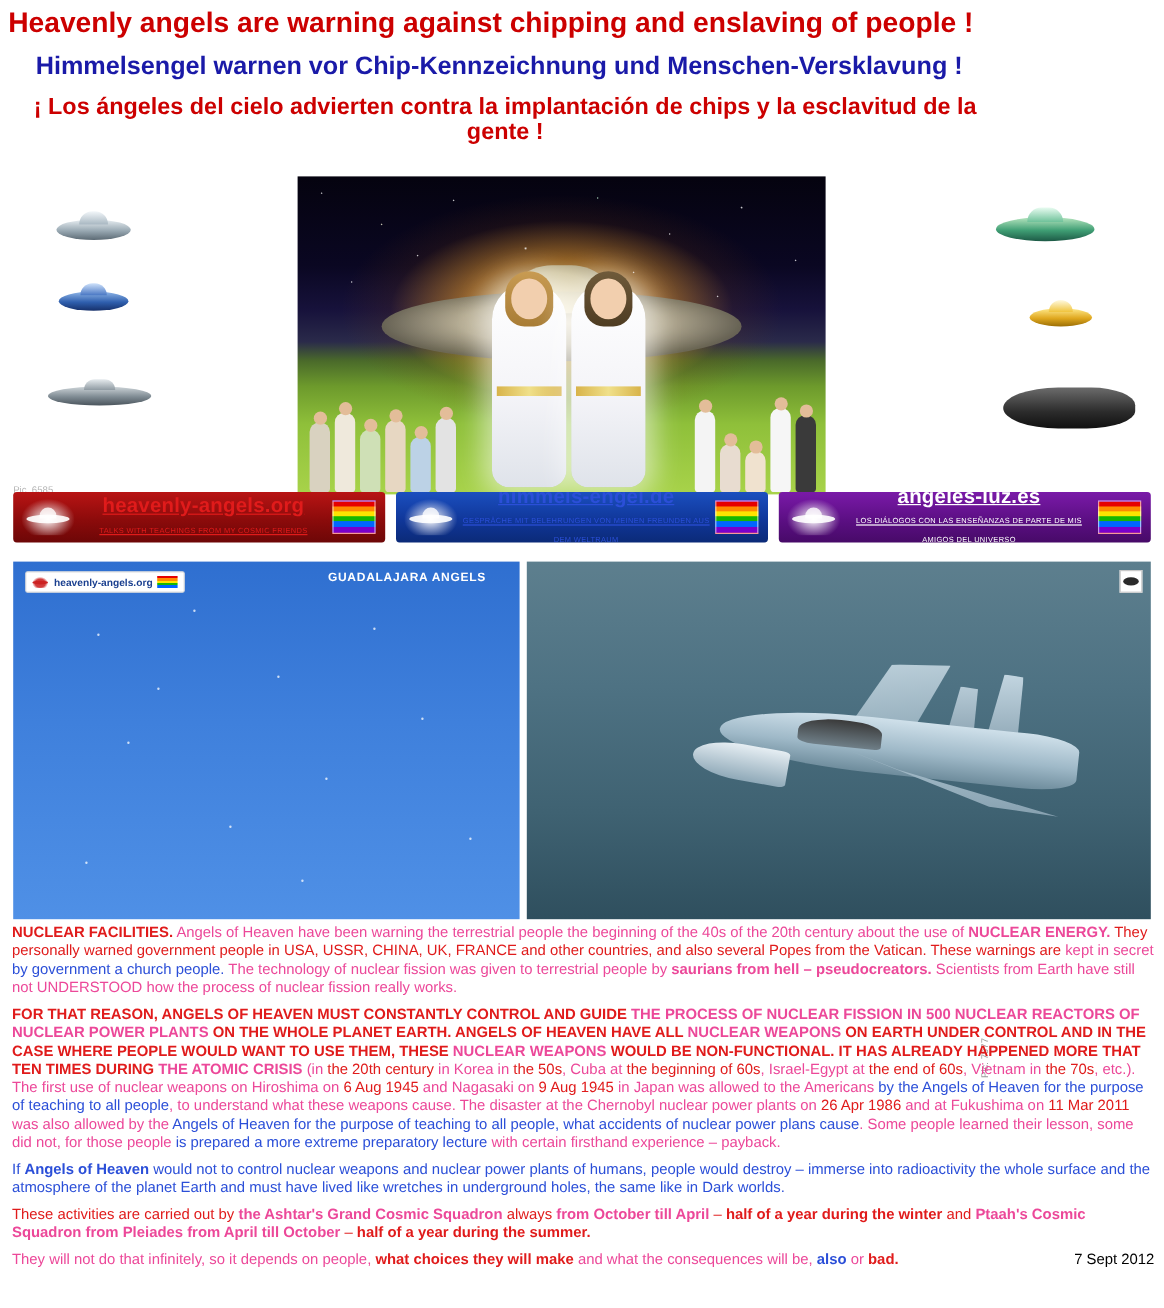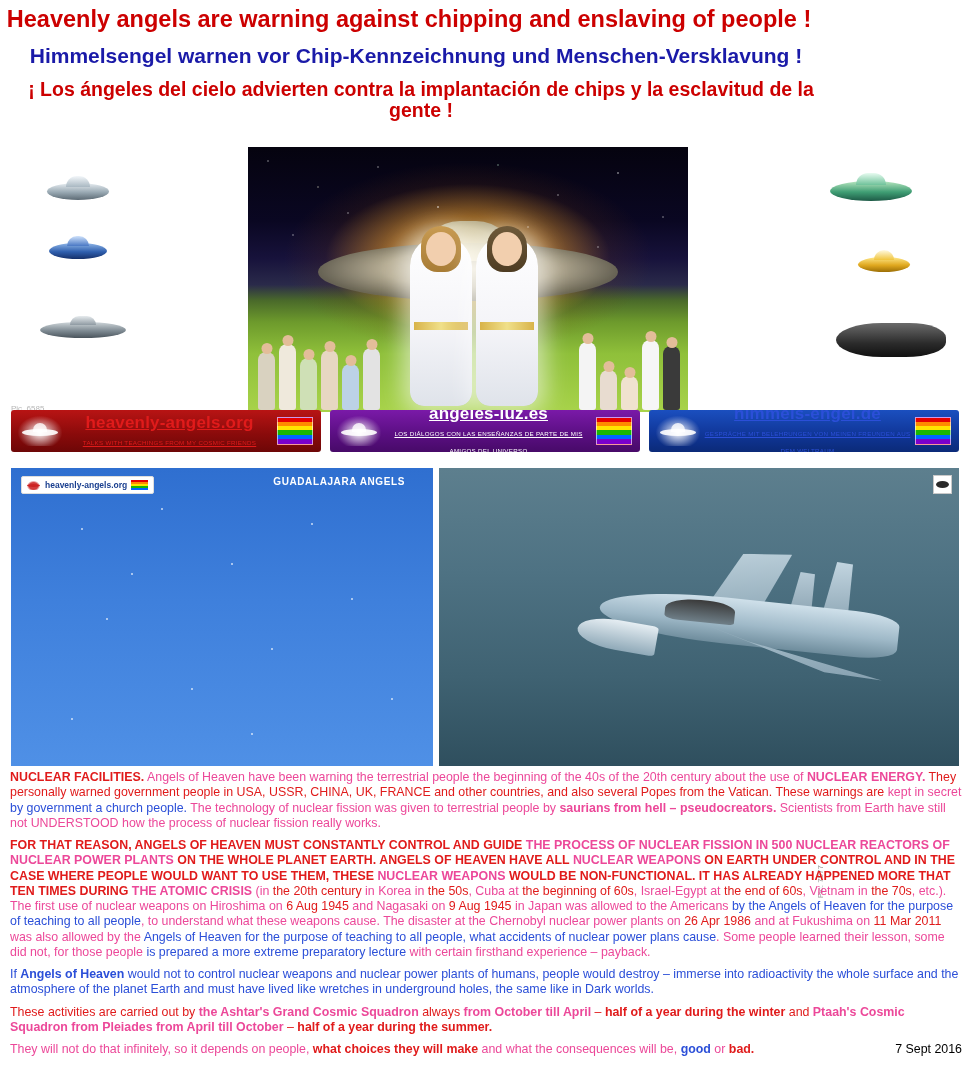--- a/index.html
+++ b/index.html
@@ -473,33 +473,33 @@
 
   <div class="banners">
     <a class="banner red" href="#">
       <span class="b-logo"></span>
       <span class="b-text">
         <span class="b-title">heavenly-angels.org</span><br>
         <span class="b-sub">TALKS WITH TEACHINGS FROM MY COSMIC FRIENDS</span>
       </span>
       <span class="b-rainbow"></span>
     </a>
+    <a class="banner blue" href="#">
+      <span class="b-logo"></span>
+      <span class="b-text">
+        <span class="b-title">himmels-engel.de</span><br>
+        <span class="b-sub">GESPRÄCHE MIT BELEHRUNGEN VON MEINEN FREUNDEN AUS DEM WELTRAUM</span>
+      </span>
+      <span class="b-rainbow"></span>
+    </a>
     <a class="banner purple" href="#">
       <span class="b-logo"></span>
       <span class="b-text">
         <span class="b-title">angeles-luz.es</span><br>
         <span class="b-sub">LOS DIÁLOGOS CON LAS ENSEÑANZAS DE PARTE DE MIS AMIGOS DEL UNIVERSO</span>
-      </span>
-      <span class="b-rainbow"></span>
-    </a>
-    <a class="banner blue" href="#">
-      <span class="b-logo"></span>
-      <span class="b-text">
-        <span class="b-title">himmels-engel.de</span><br>
-        <span class="b-sub">GESPRÄCHE MIT BELEHRUNGEN VON MEINEN FREUNDEN AUS DEM WELTRAUM</span>
       </span>
       <span class="b-rainbow"></span>
     </a>
   </div>
 
   <div class="photos">
 
     <div class="photo-sky">
       <span class="speck" style="left:70px;  top:60px;"></span>
       <span class="speck" style="left:150px; top:40px;"></span>
@@ -541,16 +541,16 @@
   <div class="bodytext">
 
     <p><span class="red b">NUCLEAR FACILITIES.</span><span class="black"> Angels of Heaven have been warning the terrestrial people the beginning of the 40s of the 20th  century about the use of </span><span class="black b">NUCLEAR ENERGY.</span><span class="red"> They personally warned government people in USA, USSR, CHINA, UK, FRANCE and other countries, and also several Popes from the Vatican.</span><span class="red"> These warnings are </span><span class="black">kept in secret </span><span class="blue">by government a church people.</span><span class="black"> The technology of nuclear fission was given to terrestrial people by </span><span class="black b">saurians from hell – pseudocreators.</span><span class="black"> Scientists from Earth have still not UNDERSTOOD how the process of nuclear fission really works.</span></p>
 
     <p><span class="red b">FOR THAT REASON, ANGELS OF HEAVEN MUST CONSTANTLY CONTROL AND GUIDE </span><span class="black b">THE PROCESS OF NUCLEAR FISSION IN 500 NUCLEAR REACTORS OF NUCLEAR POWER PLANTS </span><span class="red b">ON THE WHOLE PLANET EARTH. ANGELS OF HEAVEN HAVE ALL </span><span class="black b">NUCLEAR WEAPONS </span><span class="red b">ON EARTH UNDER CONTROL AND IN THE CASE WHERE PEOPLE WOULD WANT TO USE THEM, THESE </span><span class="black b">NUCLEAR WEAPONS </span><span class="red b">WOULD BE NON-FUNCTIONAL. IT HAS ALREADY HAPPENED MORE THAT TEN TIMES DURING </span><span class="black b">THE ATOMIC CRISIS </span><span class="black">(in </span><span class="red">the 20th century </span><span class="black">in Korea in </span><span class="red">the 50s</span><span class="black">, Cuba at </span><span class="red">the beginning of 60s</span><span class="black">, Israel-Egypt at </span><span class="red">the end of 60s</span><span class="black">, Vietnam in </span><span class="red">the 70s</span><span class="black">, etc.). The first use of nuclear weapons on Hiroshima on </span><span class="red">6 Aug 1945 </span><span class="black">and Nagasaki on </span><span class="red">9 Aug 1945 </span><span class="black">in Japan was allowed to the Americans </span><span class="blue">by the Angels of Heaven for the purpose of teaching to all people</span><span class="black">, to understand what these weapons cause. The disaster at the Chernobyl nuclear power plants on </span><span class="red">26 Apr 1986 </span><span class="black">and at Fukushima on </span><span class="red">11 Mar 2011 </span><span class="black">was also allowed by the </span><span class="blue">Angels of Heaven for the purpose of teaching to all people, what accidents of nuclear power plans cause</span><span class="black">. Some people learned their lesson, some did not, for those people </span><span class="blue">is prepared a more extreme preparatory lecture </span><span class="black">with certain firsthand experience – payback.</span></p>
 
     <p><span class="blue">If </span><span class="blue b">Angels of Heaven </span><span class="blue">would not to control nuclear weapons and nuclear power plants of  humans, people would destroy – immerse into radioactivity the whole surface and the atmosphere of the planet Earth and must have lived like wretches in underground holes, the same like in Dark worlds.</span></p>
 
     <p><span class="red">These activities are carried out by </span><span class="black b">the Ashtar's Grand Cosmic Squadron </span><span class="red">always </span><span class="black b">from October till April </span><span class="red">– </span><span class="red b">half of a year during the winter </span><span class="red">and </span><span class="black b">Ptaah's Cosmic Squadron from Pleiades </span><span class="black b">from April till October </span><span class="red">– </span><span class="red b">half of a year during the summer.</span></p>
 
-    <p><span class="date">7 Sept 2016</span><span class="black">They will not do that infinitely, so it depends on people, </span><span class="red b">what choices they will make </span><span class="black">and what the consequences will be, </span><span class="blue b">good </span><span class="black">or </span><span class="red b">bad.</span></p>
+    <p><span class="date">7 Sept 2012</span><span class="black">They will not do that infinitely, so it depends on people, </span><span class="red b">what choices they will make </span><span class="black">and what the consequences will be, </span><span class="blue b">also </span><span class="black">or </span><span class="red b">bad.</span></p>
   </div>
 
 </div>
 
 </body></html>

